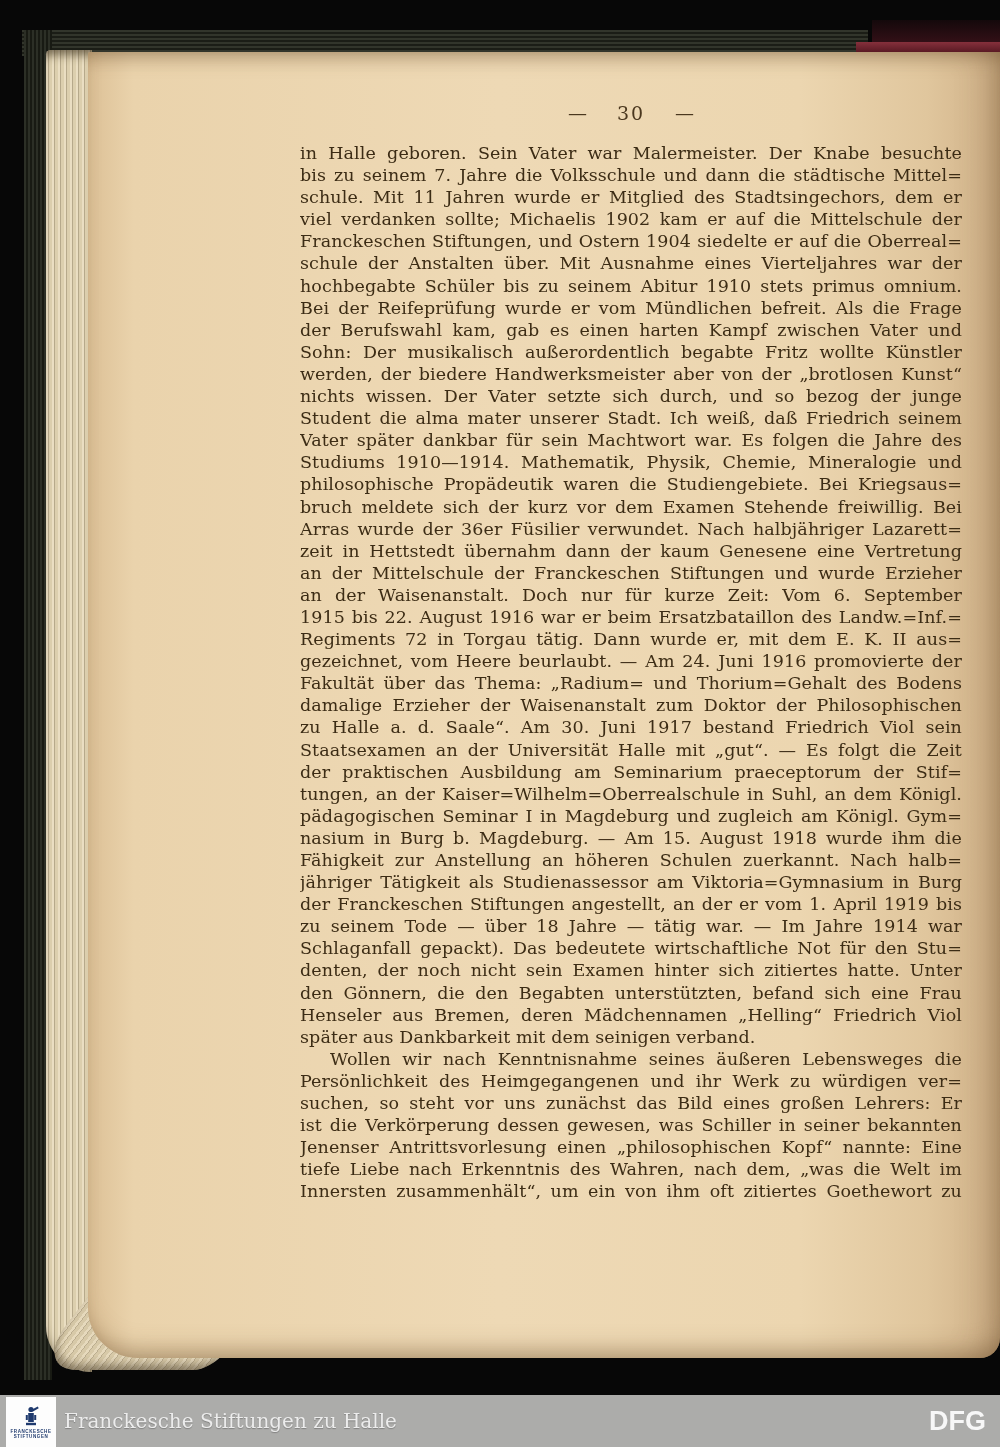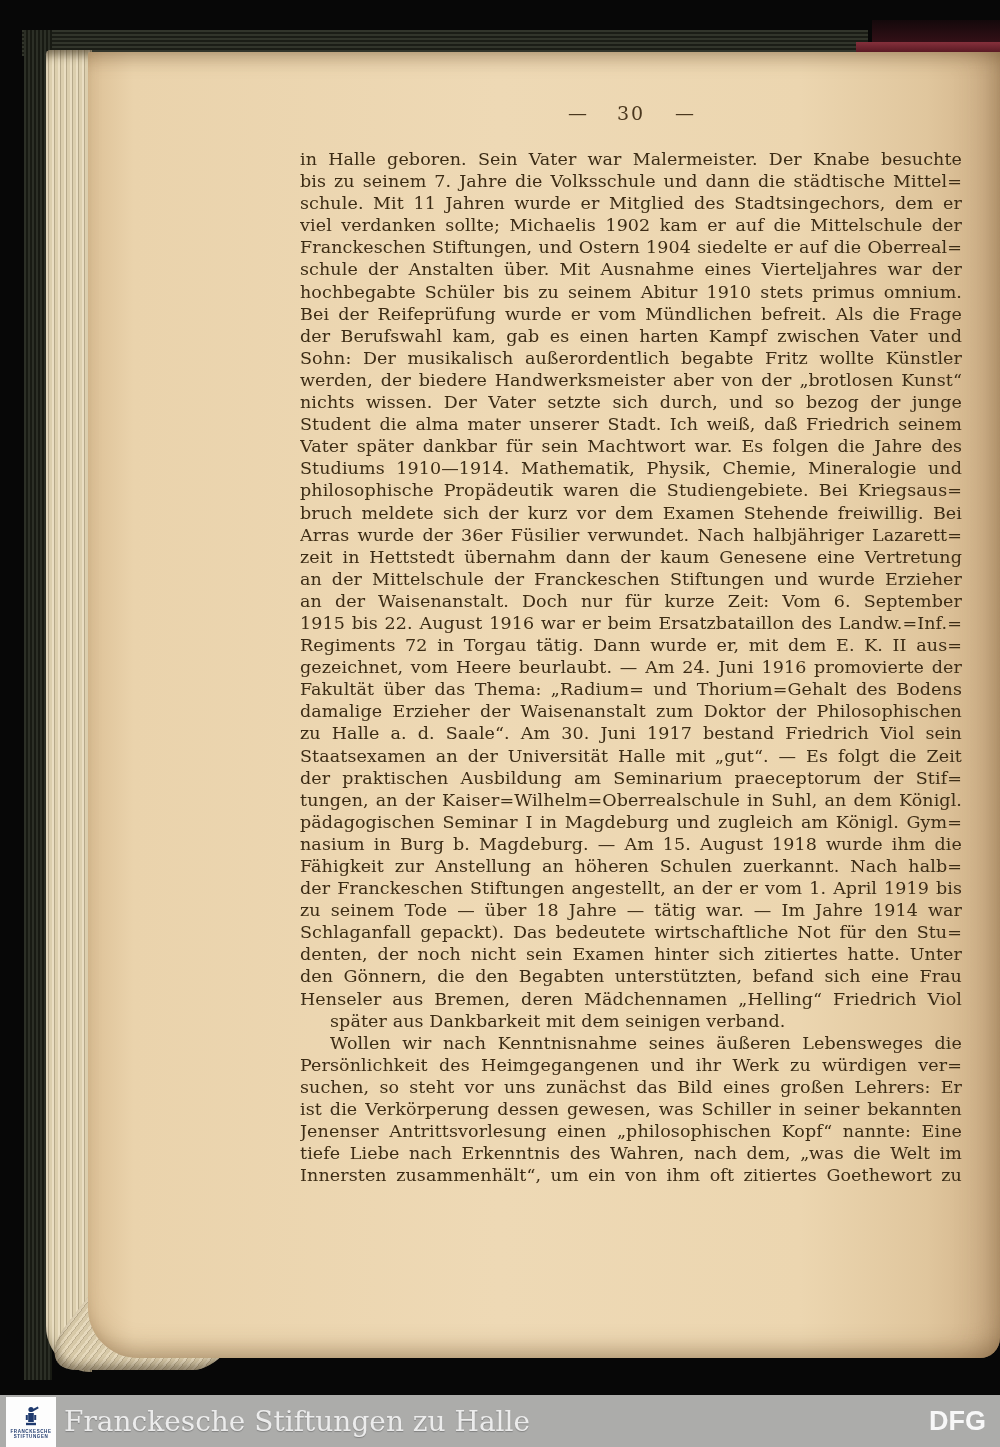--- a/index.html
+++ b/index.html
@@ -48,50 +48,50 @@
                inset 0 -20px 24px -15px rgba(110,80,45,.5),
                inset -26px 0 34px -18px rgba(100,72,40,.35);
   }
   .page-header {
     position:absolute; left:212px; top:50px; width:662px;
     display:flex; justify-content:center; align-items:center; gap:30px;
     color:#4a371e; font-size:19px;
   }
   .page-header .num { letter-spacing:2px; }
   .text-block {
-    position:absolute; left:212px; top:96px; width:662px;
+    position:absolute; left:212px; top:90px; width:662px;
     color:#3c2c15; font-size:17.5px;
   }
   .line {
     height:22.1px; line-height:22.1px; overflow:hidden;
     text-align:justify; text-align-last:justify;
     letter-spacing:.1px;
   }
-  .line.end { text-align-last:left;margin-left:30px; }
+  .line.end { text-align-last:left; }
   .line.indent { padding-left:30px; }
   
   .footer-bar {
     position:absolute; left:0; top:1395px; width:1000px; height:52px;
     background:#acacaa;
   }
   .logo-box {
     position:absolute; left:6px; top:1397px; width:50px; height:50px;
     background:#fdfdfd; display:flex; flex-direction:column;
     align-items:center; justify-content:center;
   }
   .logo-glyph { width:24px; height:24px; display:block; }
   .logo-text {
     color:#1f3a6e; font-family:"Liberation Sans", sans-serif;
     font-size:4.5px; line-height:5.5px; letter-spacing:.6px;
     text-align:center; font-weight:bold;
   }
   .bar-title {
     position:absolute; left:64px; top:1395px; height:52px;
     display:flex; align-items:center;
-    color:#ececec; font-size:28px; font-family:"DejaVu Serif", serif;
+    color:#ececec; font-size:20px; font-family:"DejaVu Serif", serif;
     text-shadow:0 1px 1px rgba(0,0,0,.25);
   }
   .dfg-logo {
     position:absolute; right:14px; top:1395px; height:52px;
     display:flex; align-items:center;
     color:#f7f7f7; font-family:"Liberation Sans", sans-serif;
     font-weight:bold; font-size:27px; letter-spacing:0px;
     transform:scaleY(1.05);
   }
 </style>
@@ -141,20 +141,21 @@
         <div class="line">gezeichnet, vom Heere beurlaubt. — Am 24. Juni 1916 promovierte der</div>
         <div class="line">Fakultät über das Thema: „Radium= und Thorium=Gehalt des Bodens</div>
         <div class="line">damalige Erzieher der Waisenanstalt zum Doktor der Philosophischen</div>
         <div class="line">zu Halle a. d. Saale“. Am 30. Juni 1917 bestand Friedrich Viol sein</div>
         <div class="line">Staatsexamen an der Universität Halle mit „gut“. — Es folgt die Zeit</div>
         <div class="line">der praktischen Ausbildung am Seminarium praeceptorum der Stif=</div>
         <div class="line">tungen, an der Kaiser=Wilhelm=Oberrealschule in Suhl, an dem Königl.</div>
         <div class="line">pädagogischen Seminar I in Magdeburg und zugleich am Königl. Gym=</div>
         <div class="line">nasium in Burg b. Magdeburg. — Am 15. August 1918 wurde ihm die</div>
         <div class="line">Fähigkeit zur Anstellung an höheren Schulen zuerkannt. Nach halb=</div>
+        <div class="line">jähriger Tätigkeit als Studienassessor am Viktoria=Gymnasium in Burg</div>
         <div class="line">der Franckeschen Stiftungen angestellt, an der er vom 1. April 1919 bis</div>
         <div class="line">zu seinem Tode — über 18 Jahre — tätig war. — Im Jahre 1914 war</div>
         <div class="line">Schlaganfall gepackt). Das bedeutete wirtschaftliche Not für den Stu=</div>
         <div class="line">denten, der noch nicht sein Examen hinter sich zitiertes hatte. Unter</div>
         <div class="line">den Gönnern, die den Begabten unterstützten, befand sich eine Frau</div>
         <div class="line">Henseler aus Bremen, deren Mädchennamen „Helling“ Friedrich Viol</div>
         <div class="line end">später aus Dankbarkeit mit dem seinigen verband.</div>
         <div class="line indent">Wollen wir nach Kenntnisnahme seines äußeren Lebensweges die</div>
         <div class="line">Persönlichkeit des Heimgegangenen und ihr Werk zu würdigen ver=</div>
         <div class="line">suchen, so steht vor uns zunächst das Bild eines großen Lehrers: Er</div>

